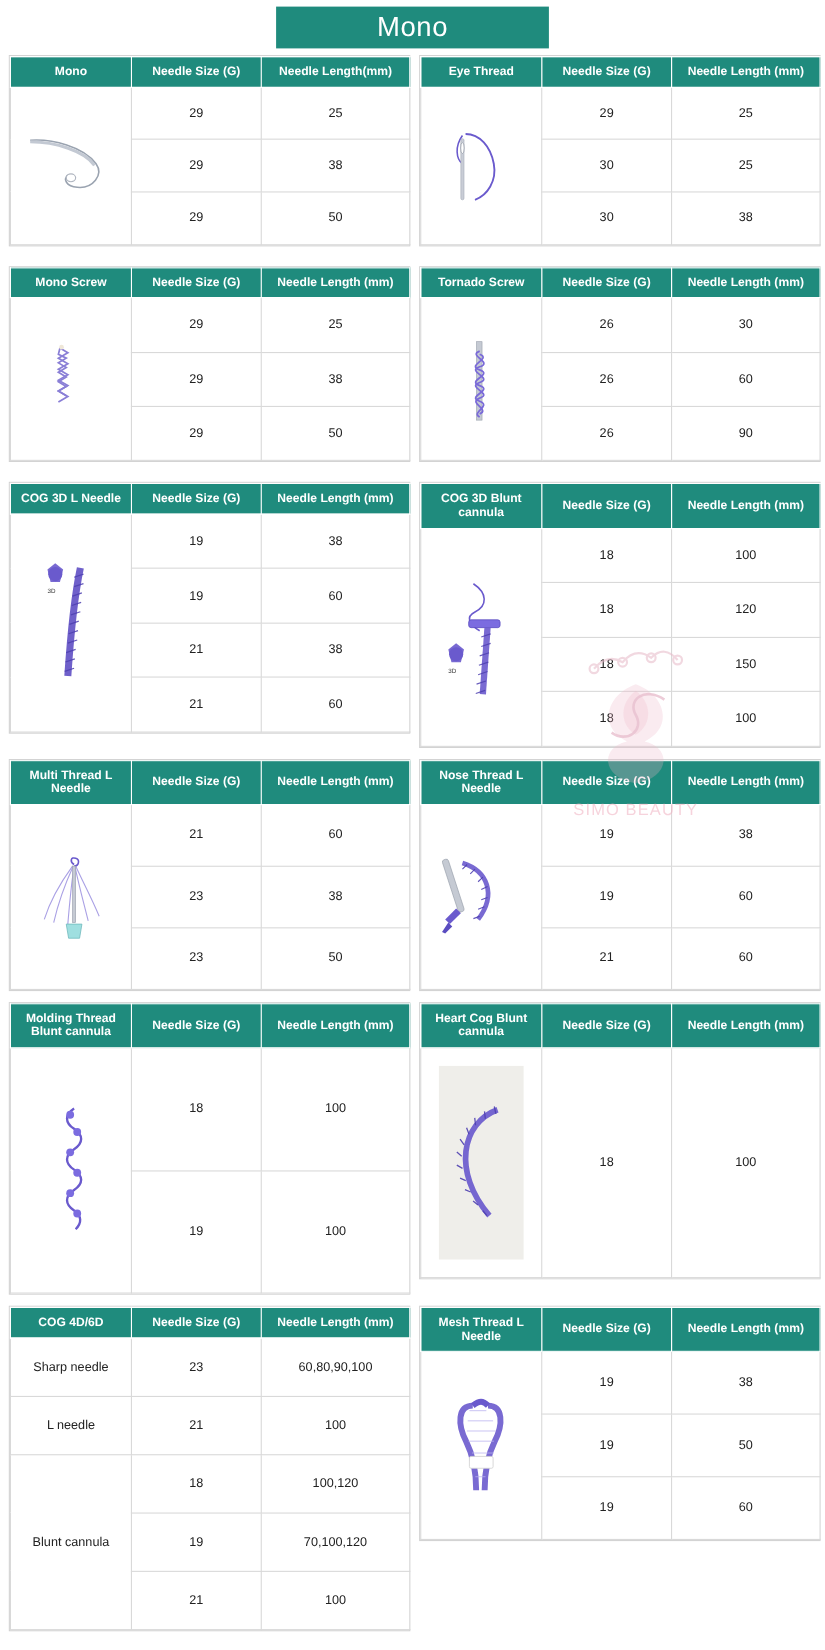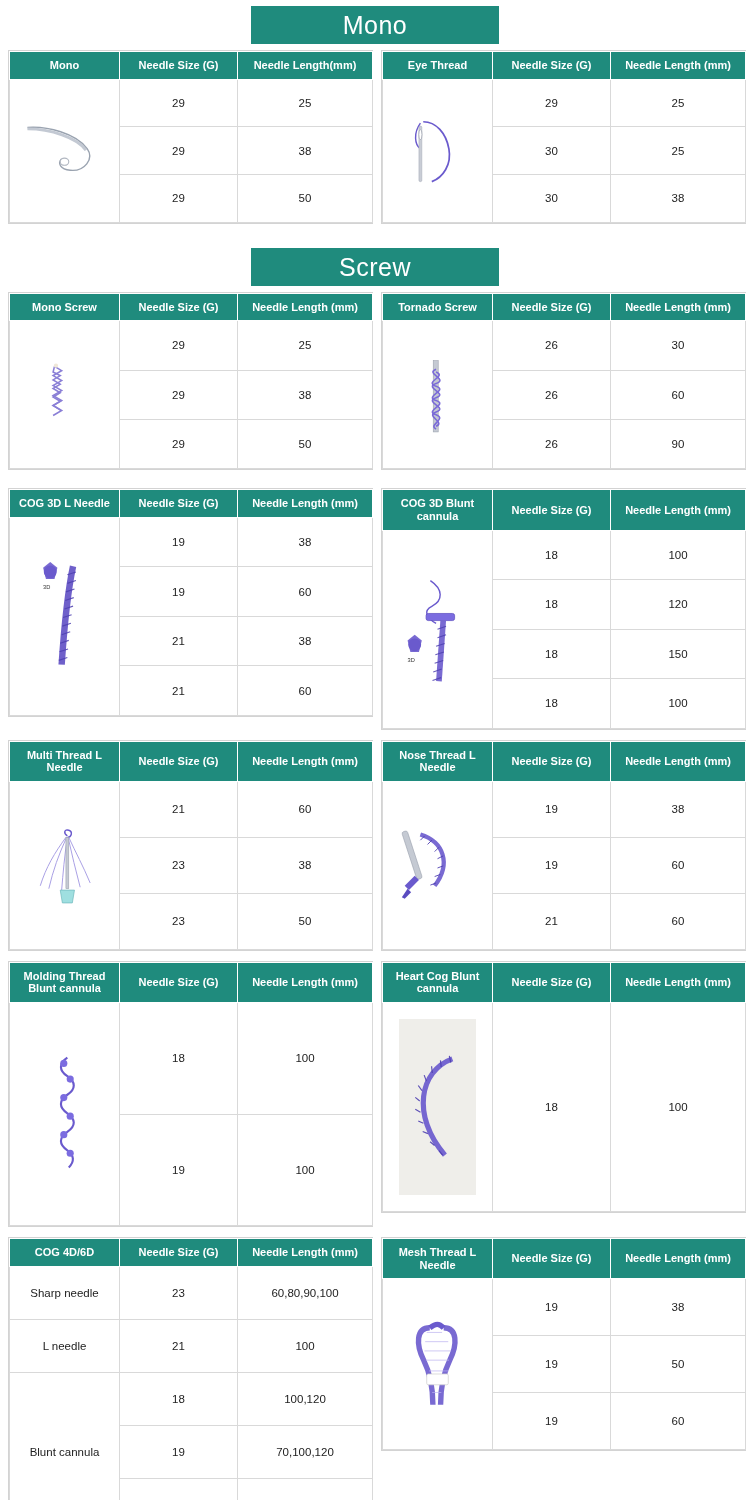--- a/index.html
+++ b/index.html
@@ -201,23 +201,20 @@
           <td>30</td>
           <td>38</td>
         </tr>
       </tbody>
         </table>
     </div>
   </div>
 
   <div class="spacer-sm"></div>
 
-  <div class="banner-wrap">
-    <div class="section-banner">Screw</div>
-  </div>
 
   <div class="row2">
 
     <div class="tbl-box">
       <table class="t">
         <colgroup>
             <col class="col-img">
             <col class="col-sz">
             <col class="col-len">
           </colgroup>
@@ -651,14 +648,33 @@
         </tr>
         <tr>
           <td style="height:44px">19</td>
           <td>60</td>
         </tr>
       </tbody>
         </table>
     </div>
   </div>
 
+  <div class="watermark">
+    <svg width="200" height="150" viewBox="0 0 200 150">
+      <g fill="none" stroke="#e7b9c8" stroke-width="2">
+        <path d="M62 30 q12 -14 26 -6 q12 -14 26 -4 q12 -12 24 2"></path>
+        <circle cx="62" cy="30" r="4"></circle>
+          <circle cx="88" cy="24" r="4"></circle>
+        <circle cx="114" cy="20" r="4"></circle>
+          <circle cx="138" cy="22" r="4"></circle>
+      </g>
+      <g fill="#edb5c6" opacity="0.9">
+        <path d="M100 44 C 72 54, 66 84, 92 96 C 66 102, 70 130, 100 134 C 130 130, 134 102, 108 96 C 134 84, 128 54, 100 44 Z" opacity="0.55"></path>
+        <path d="M100 50 C 84 62, 86 82, 100 90 C 114 82, 116 62, 100 50 Z" opacity="0.8"></path>
+      </g>
+      <g stroke="#d892ab" stroke-width="2.4" fill="none" opacity="0.85">
+        <path d="M126 58 C 108 46, 92 58, 100 72 C 108 86, 92 98, 78 88"></path>
+      </g>
+    </svg>
+    <div class="wm-text">SIMO BEAUTY</div>
+  </div>
 
 </div>
 
 </body></html>

